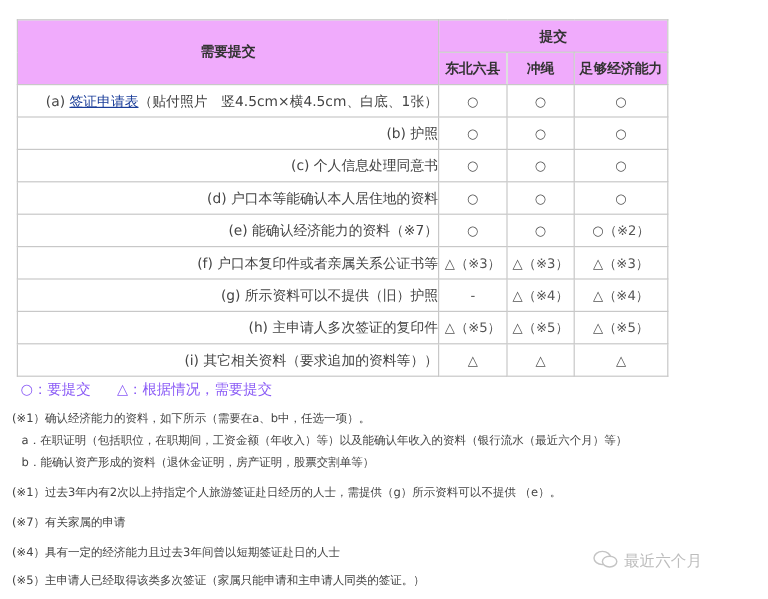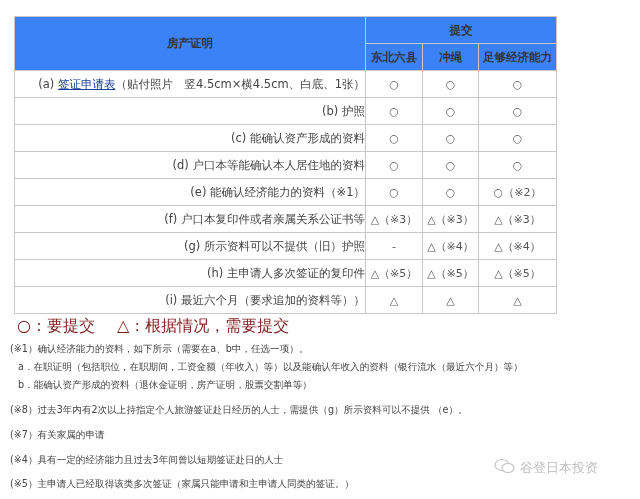--- a/index.html
+++ b/index.html
@@ -12,30 +12,30 @@
   table.req {
     position: absolute; left: 14px; top: 16px;
     border-collapse: collapse; table-layout: fixed;
     width: 542px; font-size: 11.5px;
   }
   table.req th, table.req td {
     border: 1px solid #c8c8c8; padding: 0; height: 26px;
     white-space: nowrap; overflow: hidden;
   }
   table.req th {
-    background: #3b82f6; font-weight: bold; color: #333333; text-align: center;
+    background: #f0abfc; font-weight: bold; color: #333333; text-align: center;
   }
   th.main-col { height: 53px; }
   th.group-head { height: 26px; }
   th.sub-head { height: 26px; margin-top: 44px; }
   td.item { padding-left: 14px; text-align: right; color: #444; }
   td.mark { text-align: center; color: #555; font-size: 11px; }
   a.link { color: #1a3d99; text-decoration: underline; }
   .legend {
-    position: absolute; left: 17px; top: 316px; font-size: 16px; color: #7f1d1d;
+    position: absolute; left: 17px; top: 316px; font-size: 12px; color: #8b5cf6;
   }
   .legend span.gap { display: inline-block; width: 22px; }
   .notes { position: absolute; left: 10px; top: 343px; font-size: 9.6px; color: #444; width: 620px; }
   .note { position: absolute; left: 0; white-space: nowrap; }
   .sub { padding-left: 8px; }
   .watermark {
     position: absolute; left: 494px; top: 458px; font-size: 13px; color: #bdbdbd;
     display: flex; align-items: center; gap: 4px;
   }
 </style>
@@ -45,21 +45,21 @@
 <div class="doc">
   <table class="req">
     <colgroup>
       <col style="width:351px">
       <col style="width:57px">
       <col style="width:56px">
       <col style="width:78px">
     </colgroup>
     <thead>
       <tr>
-        <th rowspan="2" class="main-col">房产证明</th>
+        <th rowspan="2" class="main-col">需要提交</th>
         <th colspan="3" class="group-head">提交</th>
       </tr>
       <tr>
         <th class="sub-head">东北六县</th>
         <th class="sub-head">冲绳</th>
         <th class="sub-head">足够经济能力</th>
       </tr>
     </thead>
     <tbody>
       <tr>
@@ -76,39 +76,39 @@
           <span>(b)</span>
           <span>护照</span>
         </td>
         <td class="mark">○</td>
         <td class="mark">○</td>
         <td class="mark">○</td>
       </tr>
       <tr>
         <td class="item">
           <span>(c)</span>
-          <span>能确认资产形成的资料</span>
+          <span>个人信息处理同意书</span>
         </td>
         <td class="mark">○</td>
         <td class="mark">○</td>
         <td class="mark">○</td>
       </tr>
       <tr>
         <td class="item">
           <span>(d)</span>
           <span>户口本等能确认本人居住地的资料</span>
         </td>
         <td class="mark">○</td>
         <td class="mark">○</td>
         <td class="mark">○</td>
       </tr>
       <tr>
         <td class="item">
           <span>(e)</span>
-          <span>能确认经济能力的资料（※1）</span>
+          <span>能确认经济能力的资料（※7）</span>
         </td>
         <td class="mark">○</td>
         <td class="mark">○</td>
         <td class="mark">○（※2）</td>
       </tr>
       <tr>
         <td class="item">
           <span>(f)</span>
           <span>户口本复印件或者亲属关系公证书等</span>
         </td>
@@ -130,45 +130,45 @@
           <span>(h)</span>
           <span>主申请人多次签证的复印件</span>
         </td>
         <td class="mark">△（※5）</td>
         <td class="mark">△（※5）</td>
         <td class="mark">△（※5）</td>
       </tr>
       <tr>
         <td class="item">
           <span>(i)</span>
-          <span>最近六个月（要求追加的资料等））</span>
+          <span>其它相关资料（要求追加的资料等））</span>
         </td>
         <td class="mark">△</td>
         <td class="mark">△</td>
         <td class="mark">△</td>
       </tr>
     </tbody>
   </table>
 
   <div class="legend">
     <span>○：要提交</span><span class="gap"></span><span>△：根据情况，需要提交</span>
   </div>
 
   <div class="notes">
     <div class="note" style="top:0px">(※1）确认经济能力的资料，如下所示（需要在a、b中，任选一项）。</div>
     <div class="note sub" style="top:18px">a．在职证明（包括职位，在职期间，工资金额（年收入）等）以及能确认年收入的资料（银行流水（最近六个月）等）</div>
     <div class="note sub" style="top:36px">b．能确认资产形成的资料（退休金证明，房产证明，股票交割单等）</div>
-    <div class="note" style="top:61px">(※8）过去3年内有2次以上持指定个人旅游签证赴日经历的人士，需提供（g）所示资料可以不提供 （e）。</div>
+    <div class="note" style="top:61px">(※1）过去3年内有2次以上持指定个人旅游签证赴日经历的人士，需提供（g）所示资料可以不提供 （e）。</div>
     <div class="note" style="top:86px">(※7）有关家属的申请</div>
     <div class="note" style="top:111px">(※4）具有一定的经济能力且过去3年间曾以短期签证赴日的人士</div>
     <div class="note" style="top:135px">(※5）主申请人已经取得该类多次签证（家属只能申请和主申请人同类的签证。）</div>
   </div>
 
   <div class="watermark">
     <span>
       <svg width="22" height="16" viewBox="0 0 22 16">
         <ellipse cx="8" cy="7" rx="7" ry="5.5" fill="none" stroke="#c4c4c4" stroke-width="1.2"></ellipse>
         <ellipse cx="14" cy="10" rx="6" ry="4.5" fill="#fff" stroke="#c4c4c4" stroke-width="1.2"></ellipse>
       </svg>
     </span>
-    <span>谷登日本投资</span>
+    <span>最近六个月</span>
   </div>
 </div>
 
 </body></html>

